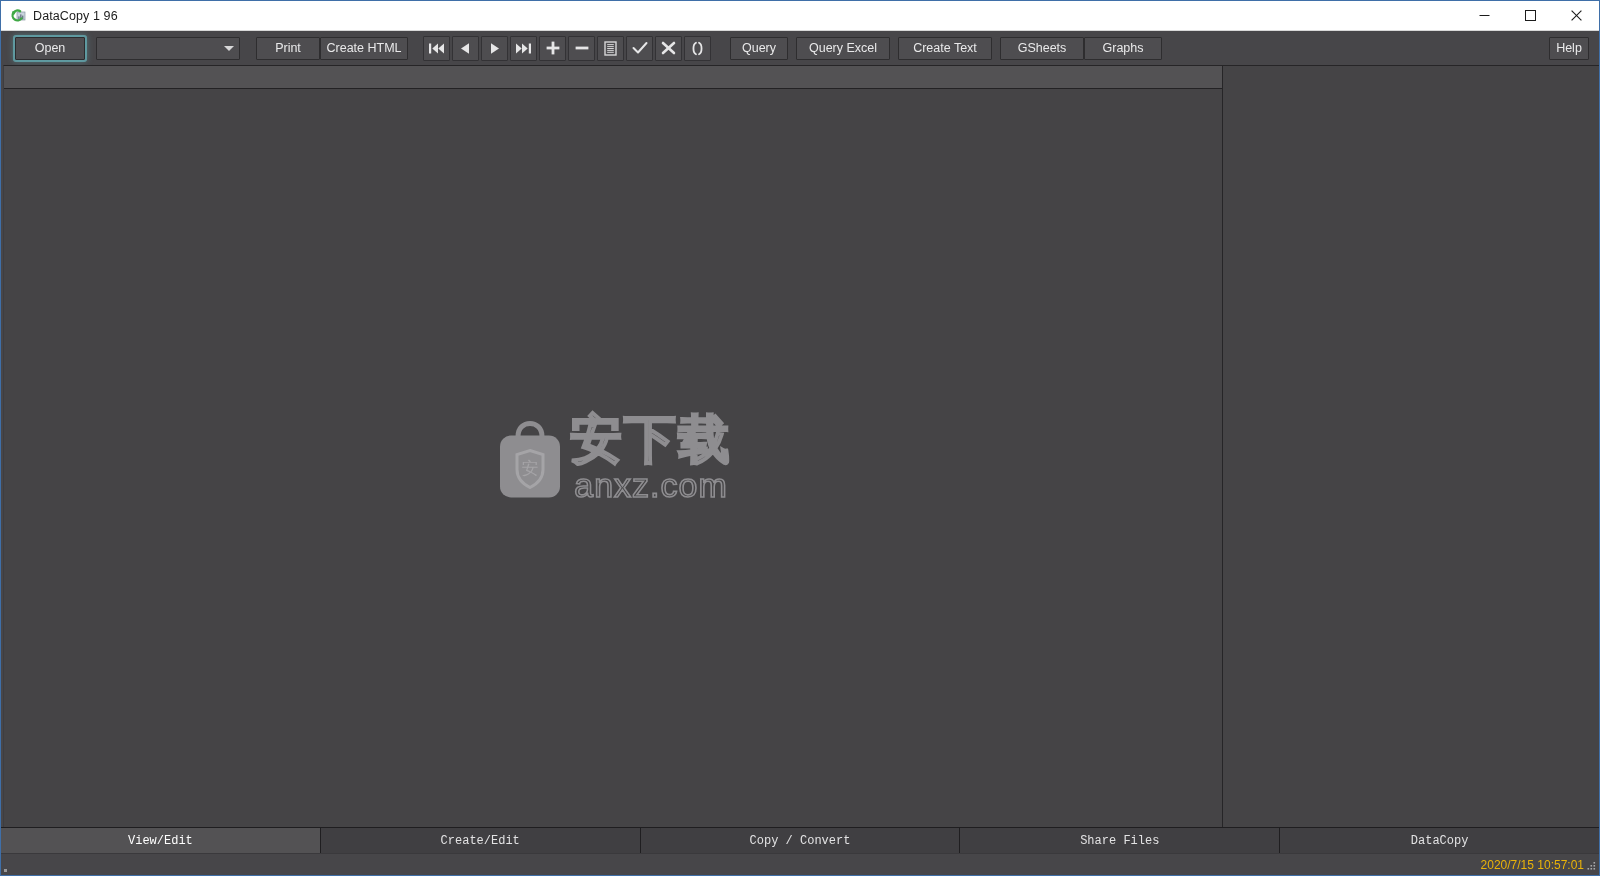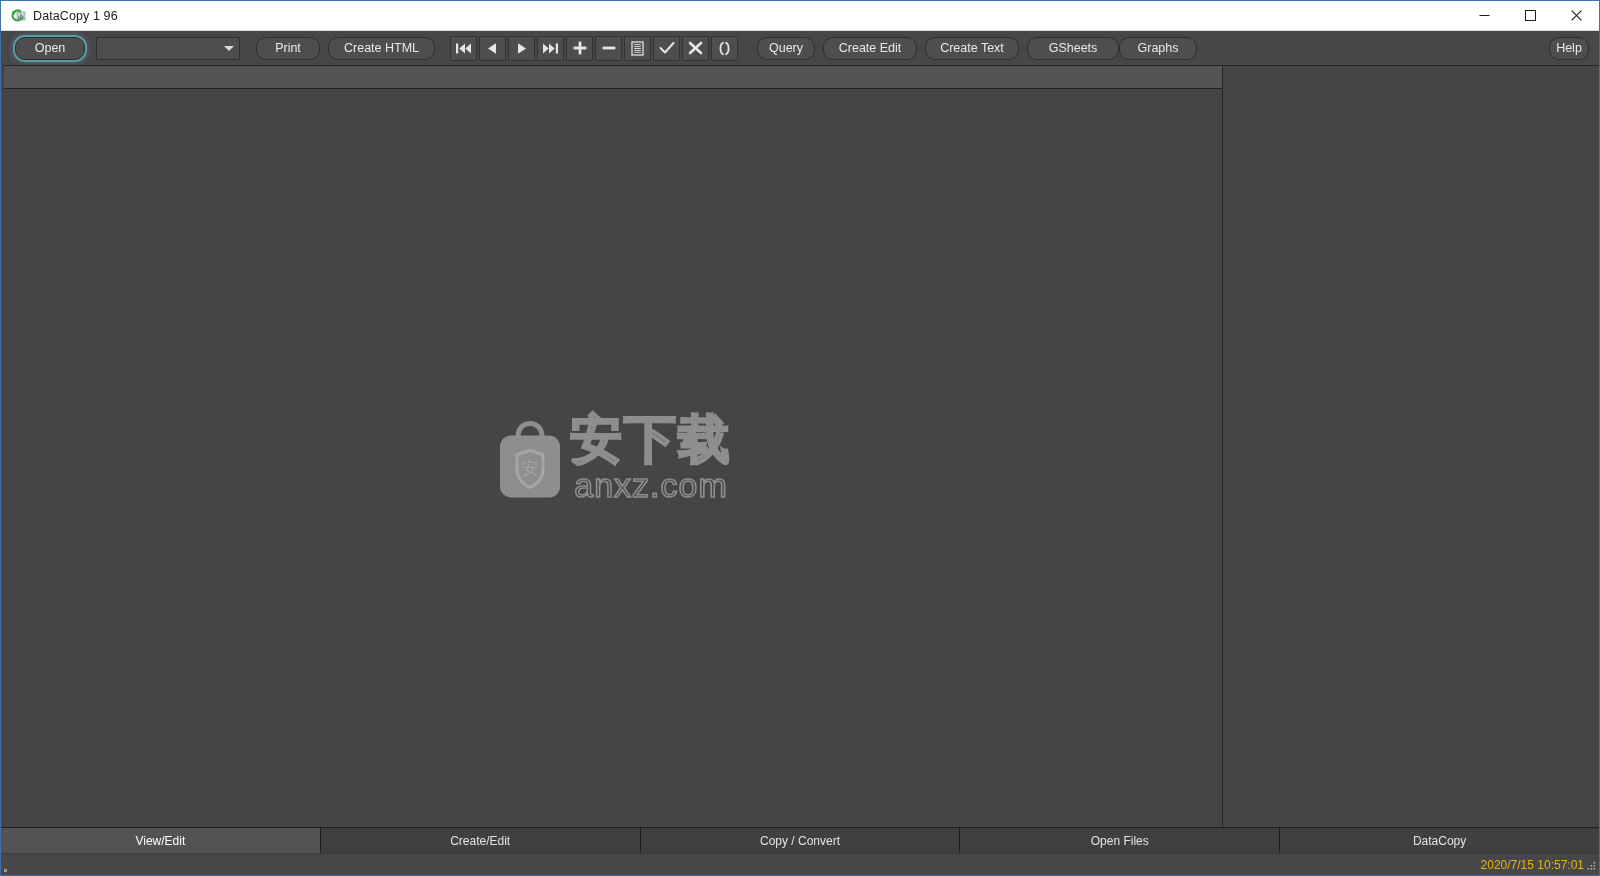--- a/index.html
+++ b/index.html
@@ -84,21 +84,21 @@
     font-family: "Liberation Sans", sans-serif;
     font-size: 12.5px;
     height: 23px;
     box-sizing: border-box;
     display: inline-flex;
     align-items: center;
     justify-content: center;
     padding: 0 10px;
     cursor: default;
     white-space: nowrap;
-    border-radius: 10px;
+    border-radius: 1px;
     user-select: none;
   }
   .btn.focused {
     border: 1px solid #2c2c2e;
     box-shadow: 0 0 0 2px rgba(110,200,210,0.55), 0 0 6px 2px rgba(110,200,210,0.35);
   }
   .btn-open {
     width: 70px;
     margin-left: 8px;
   }
@@ -116,21 +116,21 @@
     cursor: default;
     border-radius: 1px;
   }
   .combo .caret {
     width: 0; height: 0;
     border-left: 5px solid transparent;
     border-right: 5px solid transparent;
     border-top: 5px solid #d8d8d9;
   }
   .btn-print { width: 64px; margin-left: 16px; }
-  .btn-createhtml { width: 107px; margin-left: 8px; }
+  .btn-createhtml { width: 88px; margin-left: 0; }
 
   .icon-group {
     display: flex;
     align-items: center;
     margin-left: 15px;
   }
   .icon-btn {
     width: 27px;
     height: 25px;
     background: #4e4d50;
@@ -141,21 +141,21 @@
     justify-content: center;
     margin-right: 2px;
     cursor: default;
     border-radius: 1px;
   }
   .icon-btn svg, .icon-btn span { display: block; }
 
   .btn-query { width: 58px; margin-left: 17px; }
   .btn-excel { width: 94px; margin-left: 8px; }
   .btn-text  { width: 94px; margin-left: 8px; }
-  .btn-gsheets { width: 92px; margin-left: 8px; }
+  .btn-gsheets { width: 84px; margin-left: 8px; }
   .btn-graphs  { width: 78px; margin-left: 0; }
   .btn-help {
     width: 40px;
     position: absolute;
     right: 10px;
   }
 
   
   .body-area {
     flex: 1;
@@ -214,20 +214,21 @@
 
   
   .tabbar {
     height: 26px;
     min-height: 26px;
     display: flex;
     background: #d946ef;
     border-top: 1px solid #1f1e20;
     box-sizing: border-box;
     margin: 0 0;
+    font-family: Liberation Mono, monospace;
   }
   .tab {
     flex: 1;
     display: flex;
     align-items: center;
     justify-content: center;
     font-size: 12px;
     color: #e3e3e4;
     background: #403f42;
     border-right: 1px solid #1f1e20;
@@ -392,21 +393,21 @@
       <div class="icon-btn">
         <svg width="15" height="15" viewBox="0 0 15 15">
           <path d="M6 1.8 C2.6 3.4 2.6 11.6 6 13.2" fill="none" stroke="#e6e6e7" stroke-width="1.8" stroke-linecap="round"></path>
           <path d="M9 1.8 C12.4 3.4 12.4 11.6 9 13.2" fill="none" stroke="#e6e6e7" stroke-width="1.8" stroke-linecap="round"></path>
         </svg>
       </div>
 
     </div>
 
     <div class="btn btn-query">Query</div>
-    <div class="btn btn-excel">Create Edit</div>
+    <div class="btn btn-excel">Query Excel</div>
     <div class="btn btn-text">Create Text</div>
     <div class="btn btn-gsheets">GSheets</div>
     <div class="btn btn-graphs">Graphs</div>
 
     <div class="btn btn-help">Help</div>
   </div>
 
   <div class="body-area">
 
     <div class="left-panel">
@@ -429,21 +430,21 @@
       </div>
     </div>
 
     <div class="right-panel"></div>
   </div>
 
   <div class="tabbar">
     <div class="tab active">View/Edit</div>
     <div class="tab">Create/Edit</div>
     <div class="tab">Copy / Convert</div>
-    <div class="tab">Open Files</div>
+    <div class="tab">Share Files</div>
     <div class="tab">DataCopy</div>
   </div>
 
   <div class="statusbar">
     <span class="status-dot"></span>
     <span class="status-time">2020/7/15 10:57:01</span>
     <svg class="resize-grip" width="10" height="10" viewBox="0 0 10 10">
       <rect x="7.5" y="0" width="1.6" height="1.6" fill="#a9a9aa"></rect>
       <rect x="7.5" y="3" width="1.6" height="1.6" fill="#a9a9aa"></rect>
       <rect x="4.5" y="3" width="1.6" height="1.6" fill="#a9a9aa"></rect>

